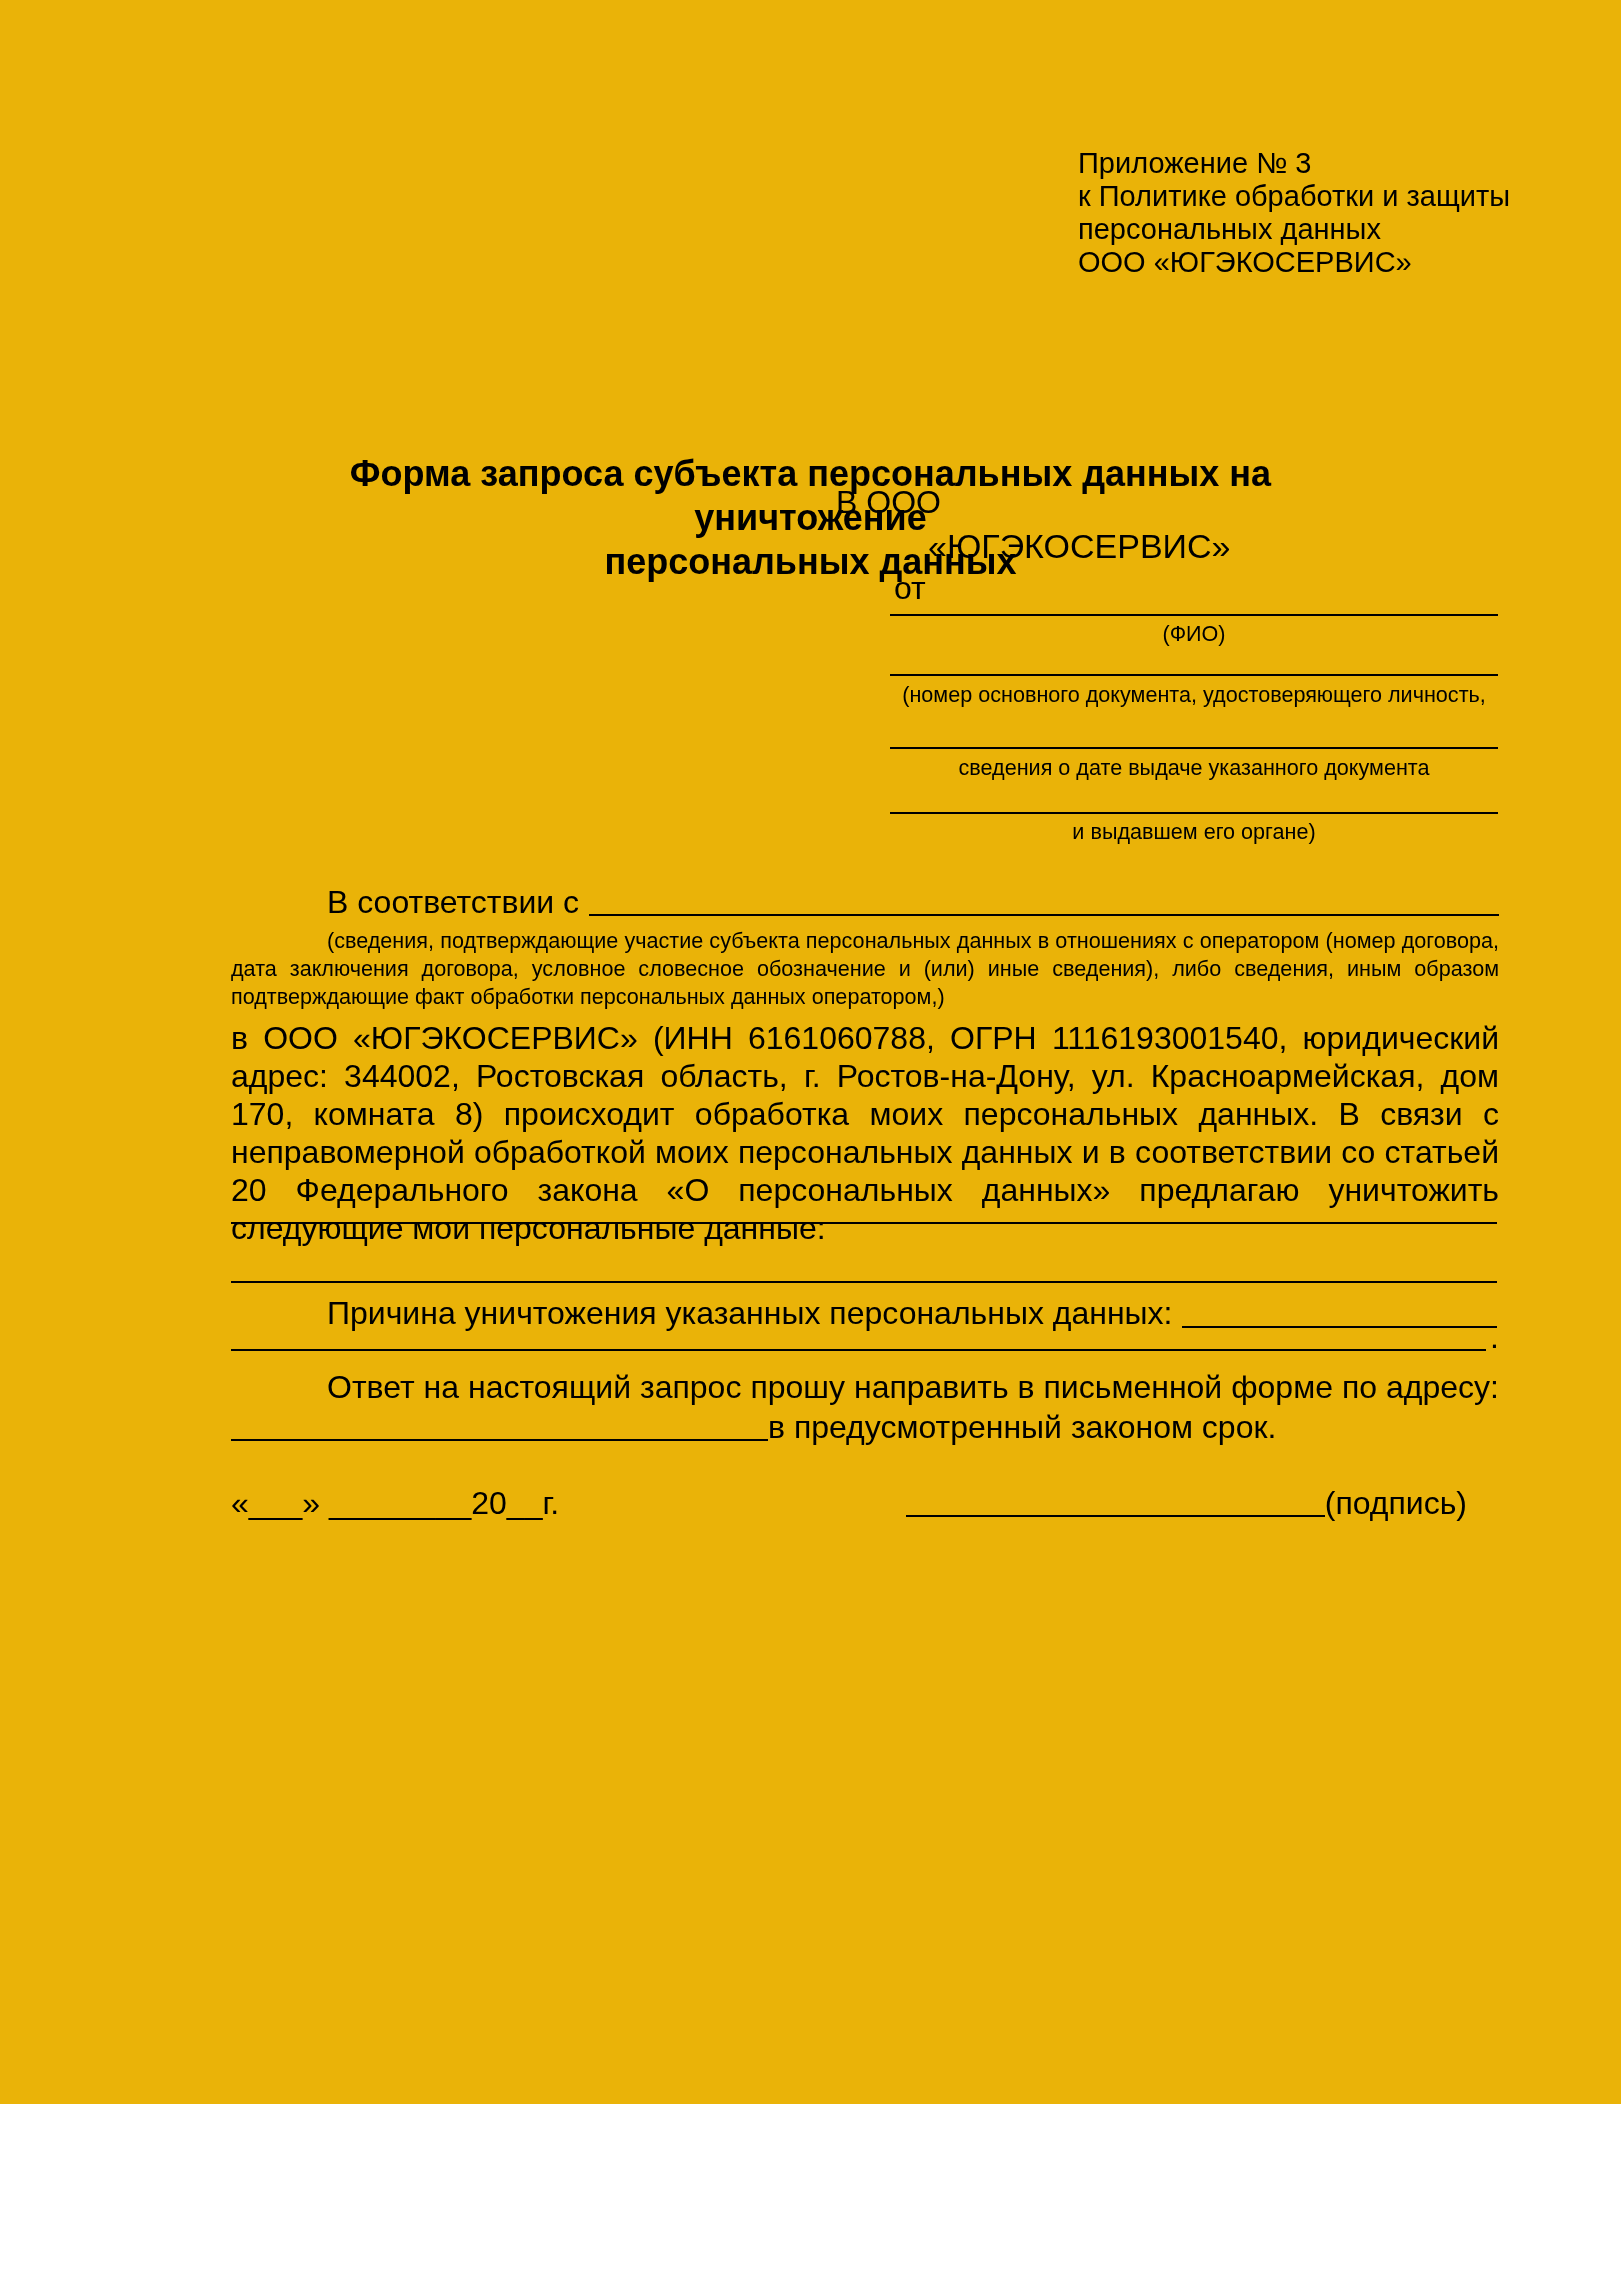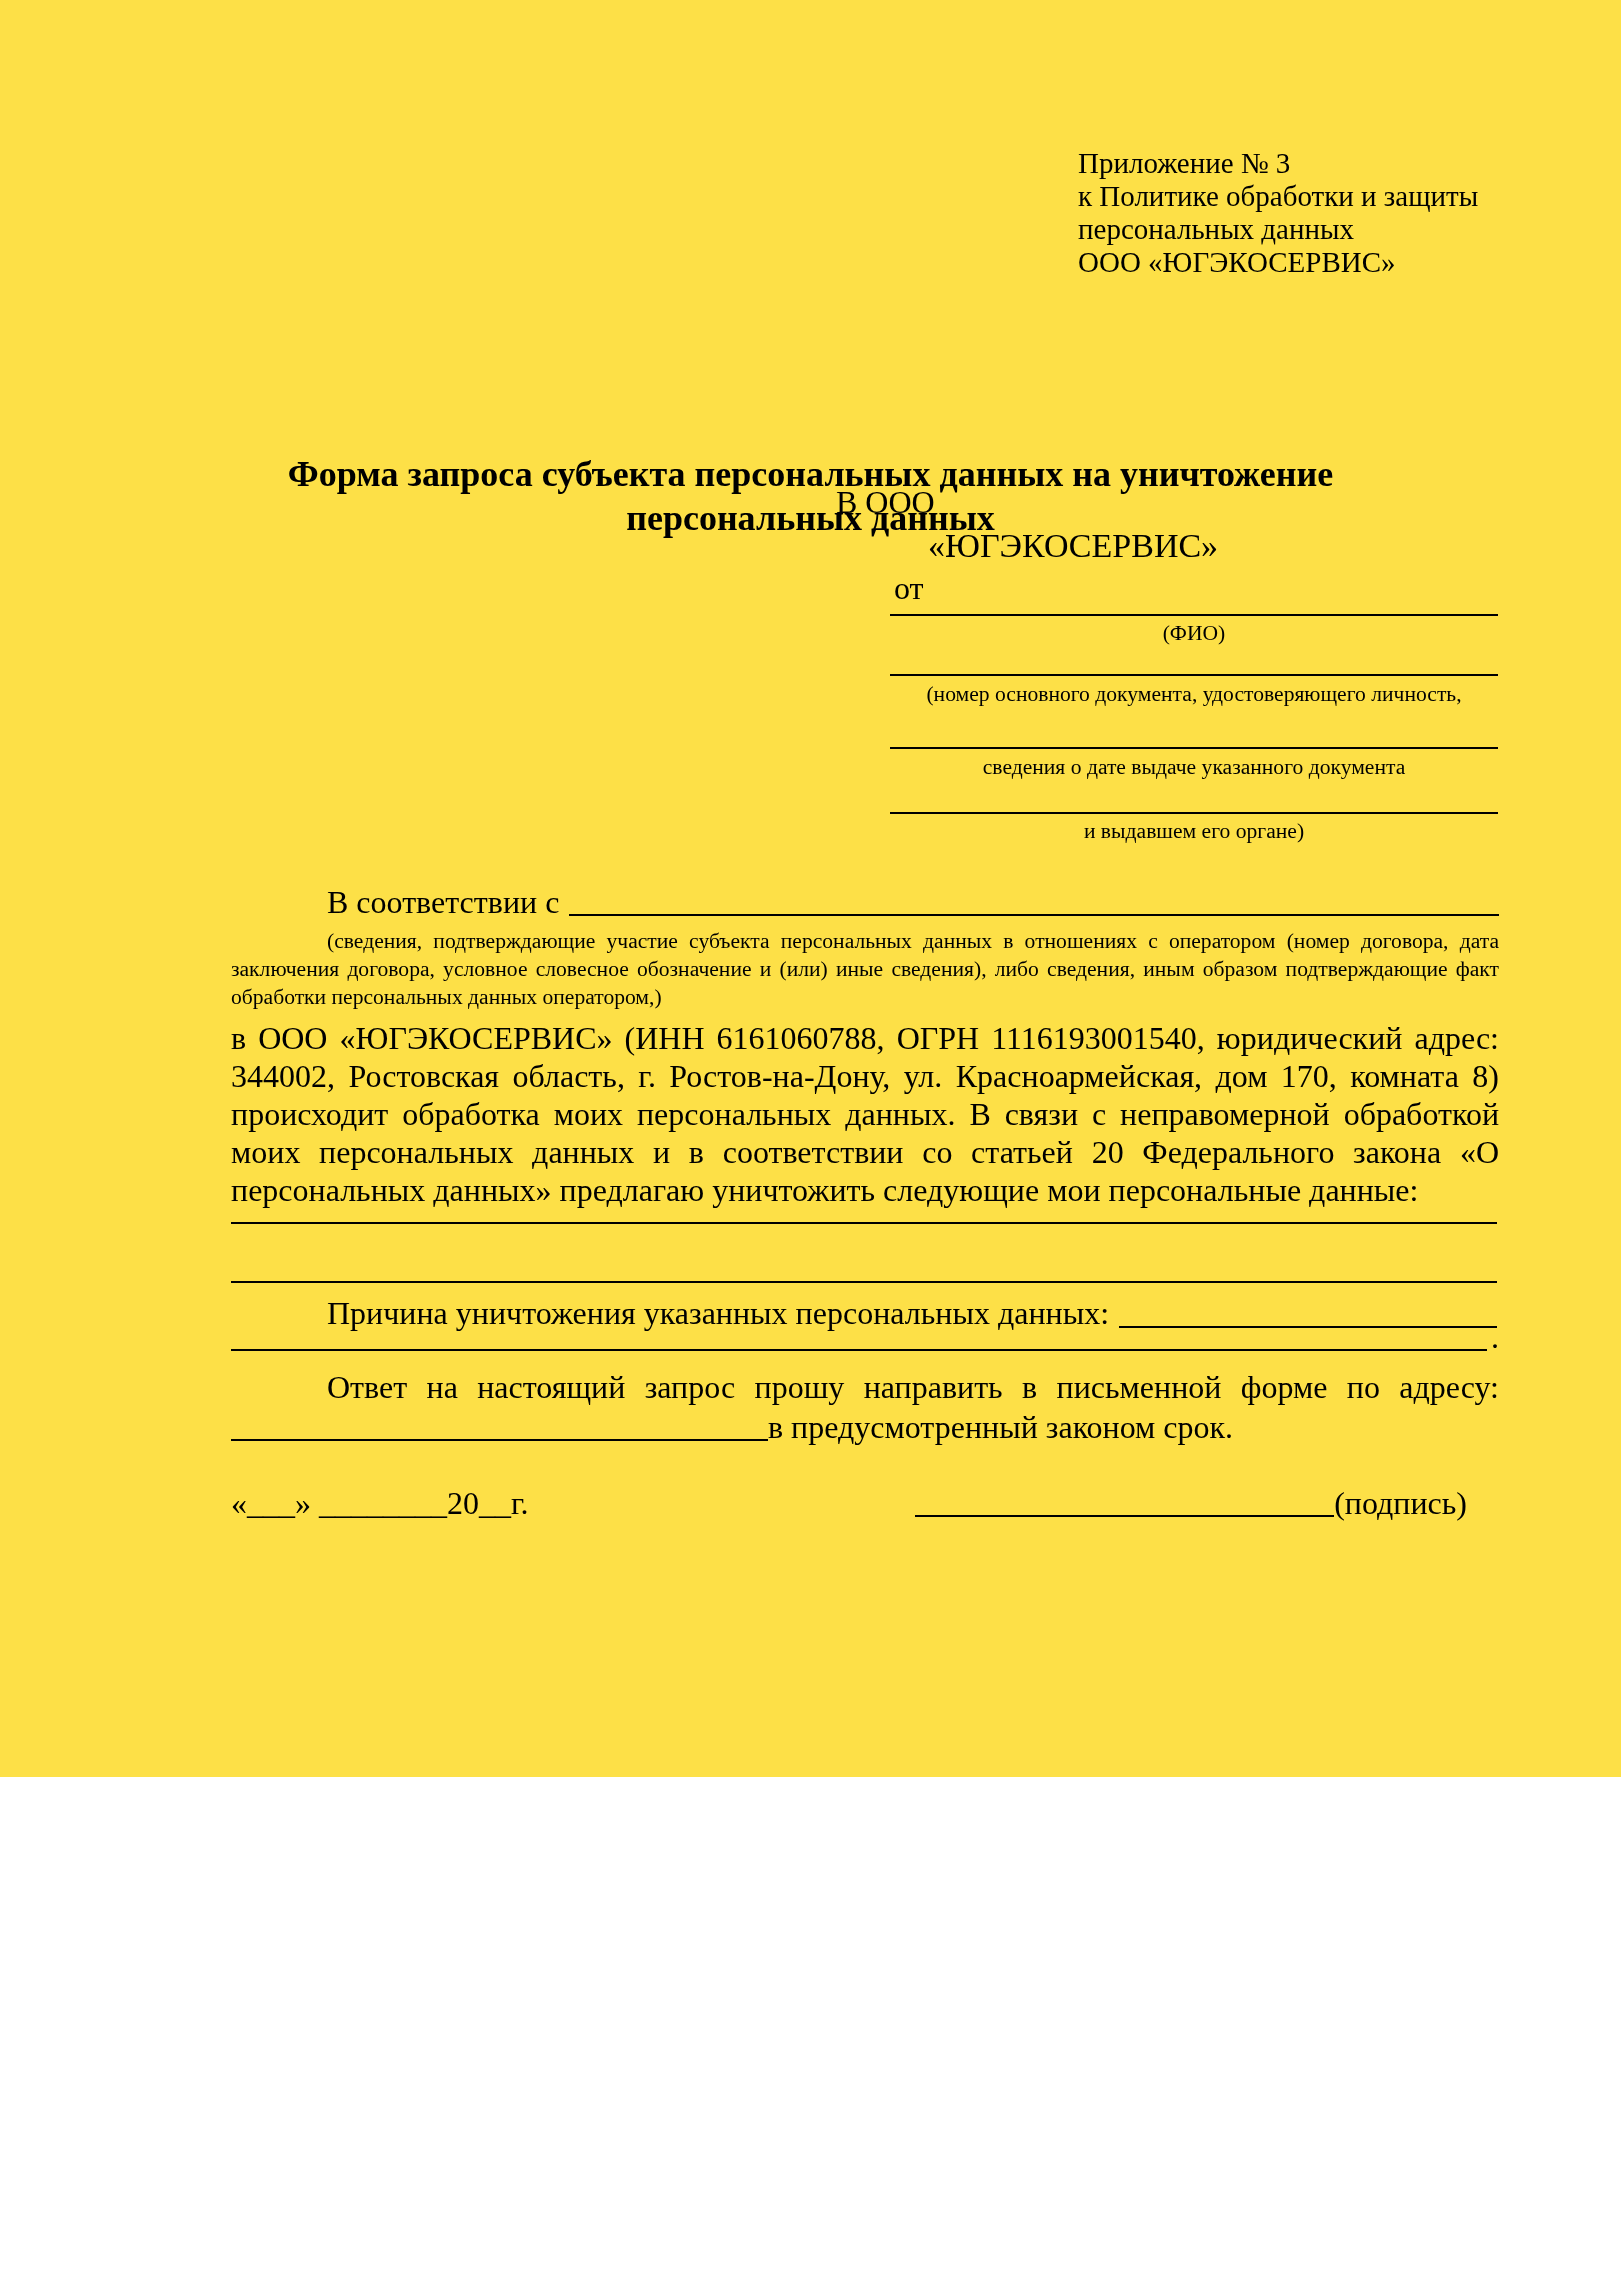--- a/index.html
+++ b/index.html
@@ -1,21 +1,21 @@
 <!DOCTYPE html>
 <html><head>
 <meta charset="utf-8">
 <style>
   html,body { margin:0; padding:0; background:#ffffff; }
   .page {
     position:relative;
-    width:1621px; height:1777px;
-    background:#fde047;
+    width:1621px; height:2104px;
+    background:#eab308;
     color:#000000;
-    font-family:Liberation Serif, serif;
+    font-family:Liberation Sans, sans-serif;
     overflow:hidden;
   }
   .abs { position:absolute; }
 
   .header-block {
     left:1078px; top:147px; width:436px;
     font-size:29px; line-height:33px;
     text-align:left;
   }
 

